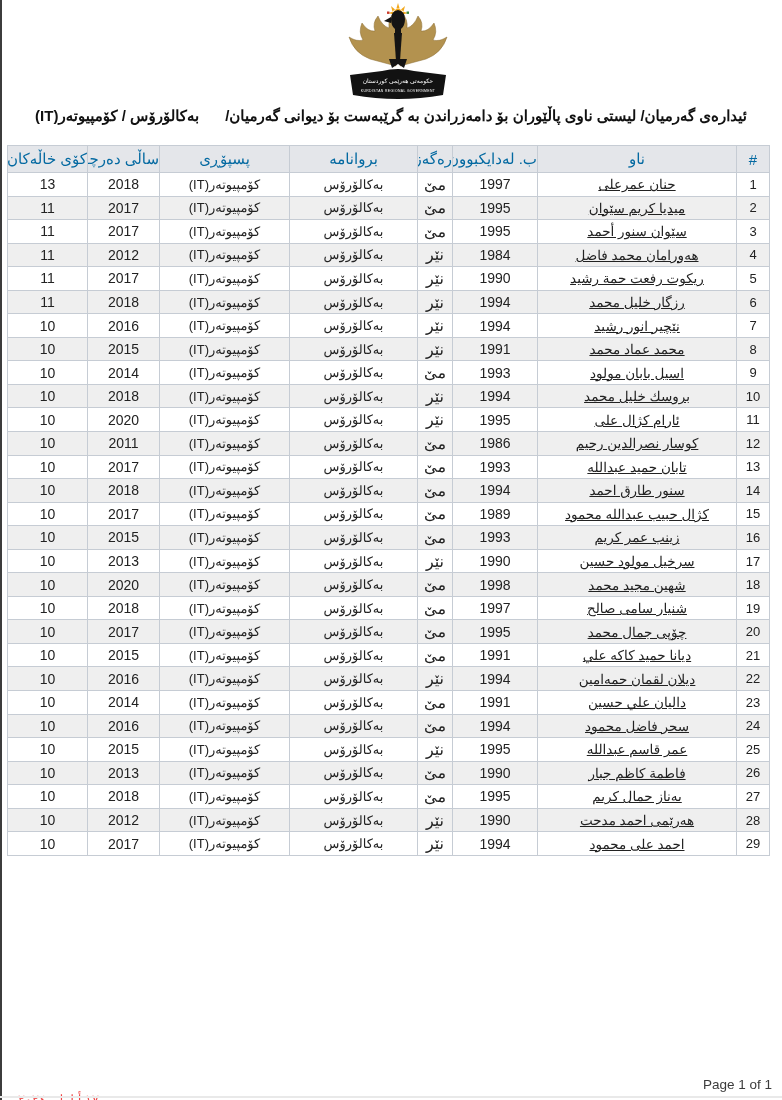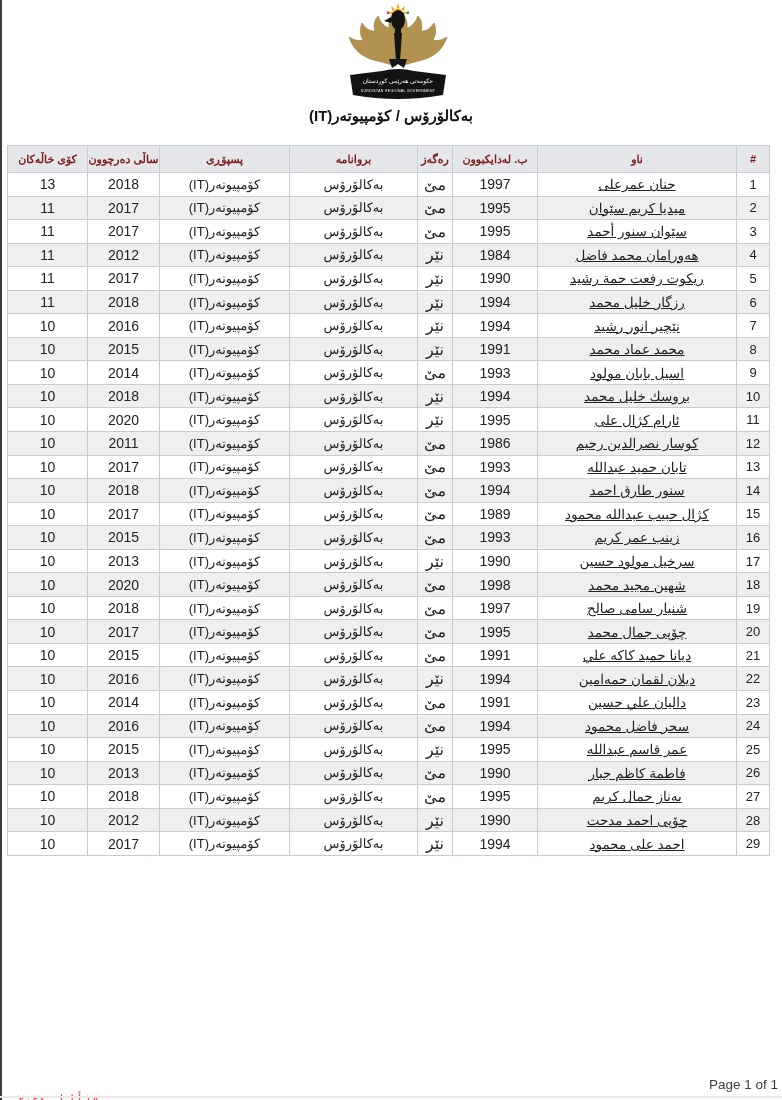--- a/index.html
+++ b/index.html
@@ -44,38 +44,38 @@
   table.roster col.c-spec{width:130px;}
   table.roster col.c-grad{width:72px;}
   table.roster col.c-pts{width:80px;}
   table.roster th, table.roster td{
     border:1px solid var(--border);
     text-align:center;vertical-align:middle;
     overflow:hidden;white-space:nowrap;
   }
   table.roster th{
     background:var(--header-bg);
-    height:27px;font-size:11px;font-weight:700;color:#7f1d1d;
+    height:27px;font-size:15px;font-weight:400;color:#0369a1;
   }
   table.roster td{
     height:23.55px;font-size:13px;color:#222;
     padding:0 3px;
   }
   table.roster td[data-key="name"]{font-size:13.5px;text-decoration:underline;}
   table.roster td[data-key="birth"],
   table.roster td[data-key="grad_year"],
   table.roster td[data-key="points"]{font-size:14px;}
   table.roster td[data-key="gender"]{font-size:16px;}
   table.roster tbody tr:nth-child(even){background:var(--alt-bg);}
   .footer-date{
     position:absolute;left:18px;top:1092px;
     font-size:13px;color:#ef4444;direction:rtl;
   }
   .footer-page{
-    position:absolute;right:4px;top:1077px;
+    position:absolute;right:10px;top:1077px;
     font-size:13.5px;color:#3b3b3b;direction:ltr;
   }
 </style>
 </head>
 <body>
 
 <div class="page">
 
   <div class="left-edge"></div>
 
@@ -112,20 +112,21 @@
 
       <g>
         <path d="M14,73 L46,69 Q62,65 78,69 L110,73 L107,93 Q62,101 17,93 Z" fill="#121212"></path>
         <text x="62" y="81" text-anchor="middle" font-size="6" fill="#ffffff">حكومەتی هەرێمی كوردستان</text>
         <text x="62" y="90" text-anchor="middle" font-size="3.4" letter-spacing="0.4" fill="#ffffff">KURDISTAN REGIONAL GOVERNMENT</text>
       </g>
     </svg>
   </div>
 
   <div class="doc-title">
+    <span>ئیدارەی گەرمیان/ لیستی ناوی پاڵێوران بۆ دامەزراندن بە گرێبەست بۆ دیوانی گەرمیان/</span>
     <span>بەكالۆرۆس  /  كۆمپیوتەر(IT)</span>
   </div>
 
   <table class="roster">
     <colgroup>
       <col class="c-no">
         <col class="c-name">
         <col class="c-birth">
         <col class="c-gender">
       <col class="c-cert">
@@ -411,21 +412,21 @@
     <td data-key="name">بەناز جمال كریم</td>
     <td data-key="birth">1995</td>
     <td data-key="gender">مێ</td>
     <td data-key="certificate">بەكالۆرۆس</td>
     <td data-key="specialty">كۆمپیوتەر(IT)</td>
     <td data-key="grad_year">2018</td>
     <td data-key="points">10</td>
   </tr>
         <tr>
     <td data-key="no">28</td>
-    <td data-key="name">چۆپی احمد مدحت</td>
+    <td data-key="name">هەرێمی احمد مدحت</td>
     <td data-key="birth">1990</td>
     <td data-key="gender">نێر</td>
     <td data-key="certificate">بەكالۆرۆس</td>
     <td data-key="specialty">كۆمپیوتەر(IT)</td>
     <td data-key="grad_year">2012</td>
     <td data-key="points">10</td>
   </tr>
         <tr>
     <td data-key="no">29</td>
     <td data-key="name">احمد علی محمود</td>

